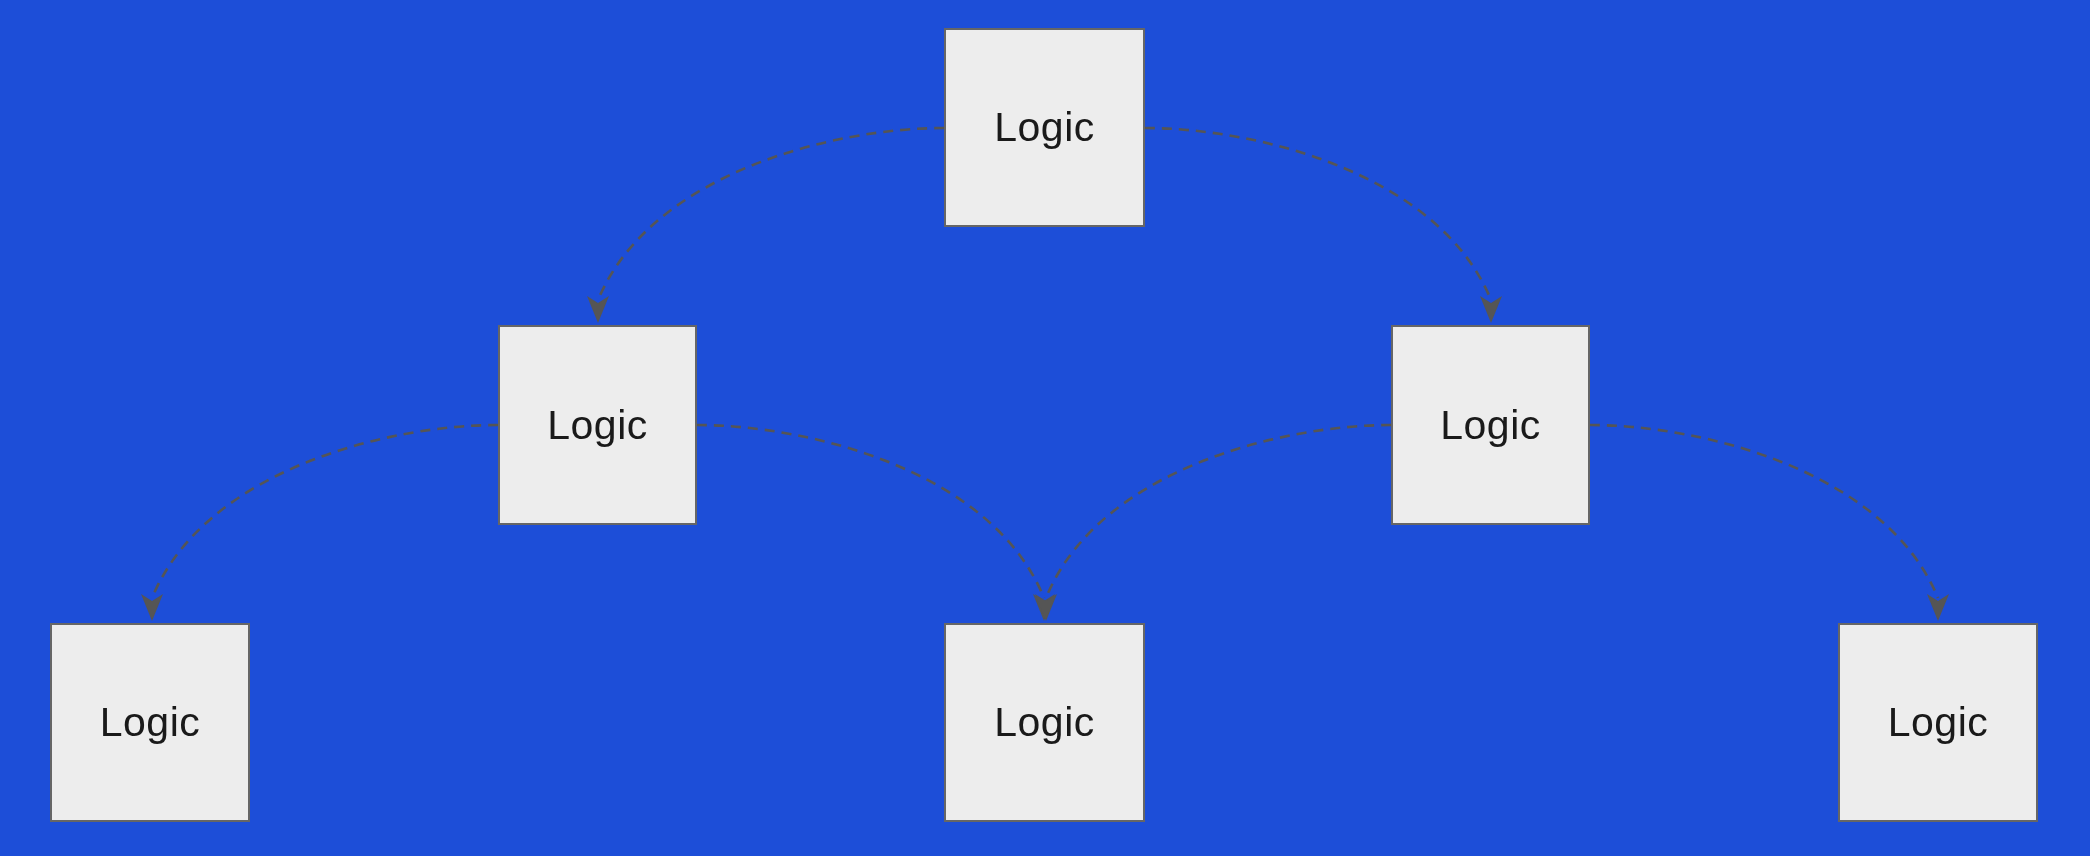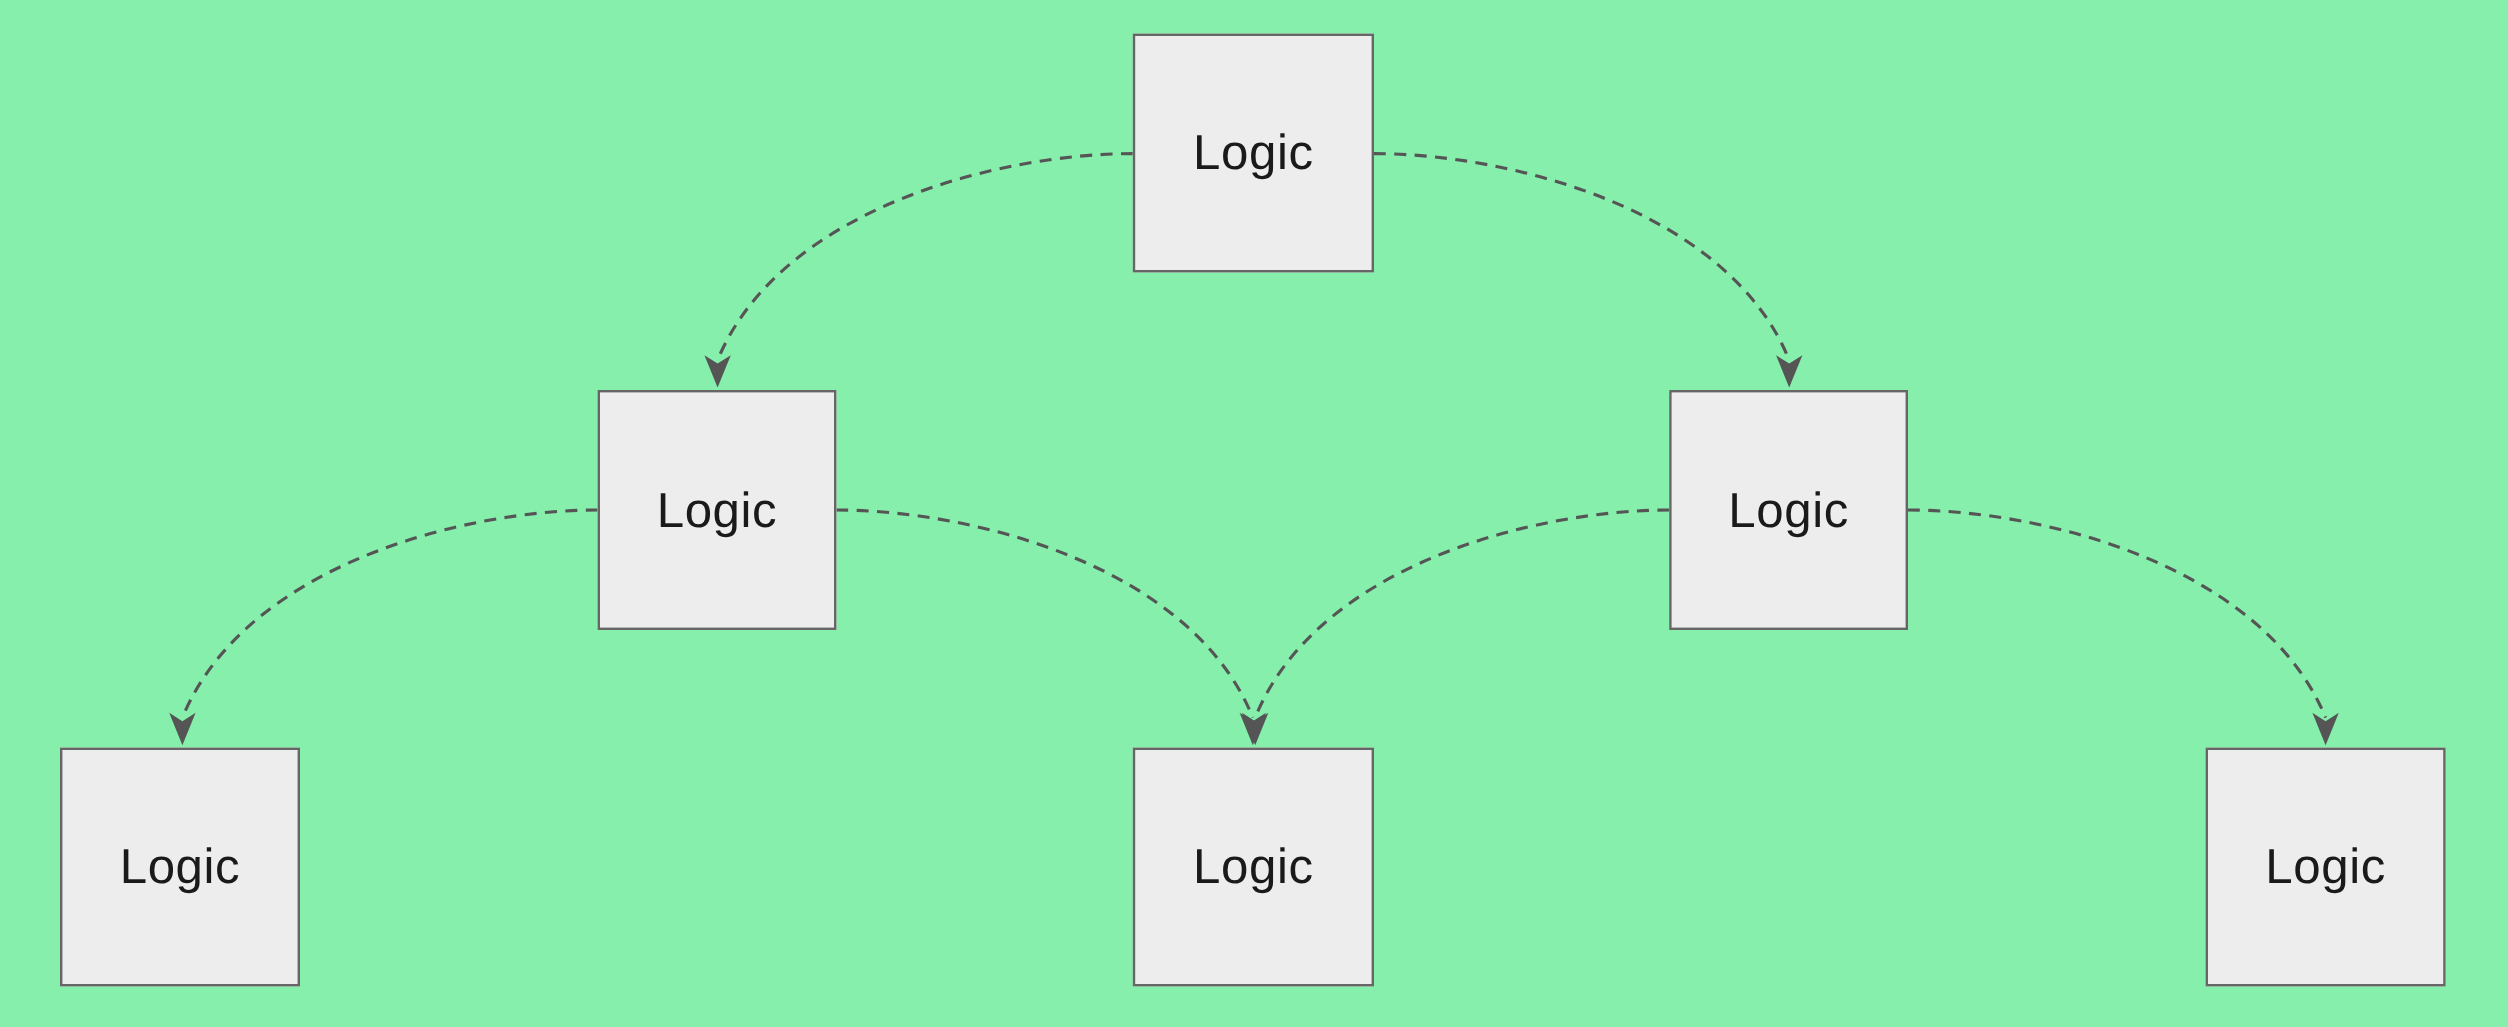--- a/index.html
+++ b/index.html
@@ -8,21 +8,21 @@
     padding: 0;
     background: #ffffff;
   }
   body {
     font-family: "Liberation Sans", sans-serif;
   }
   #canvas {
     position: relative;
     width: 2090px;
     height: 856px;
-    background: #86efac;
+    background: #1d4ed8;
     overflow: hidden;
   }
   #edge-layer {
     position: absolute;
     left: 0;
     top: 0;
     width: 2090px;
     height: 856px;
     pointer-events: none;
   }

